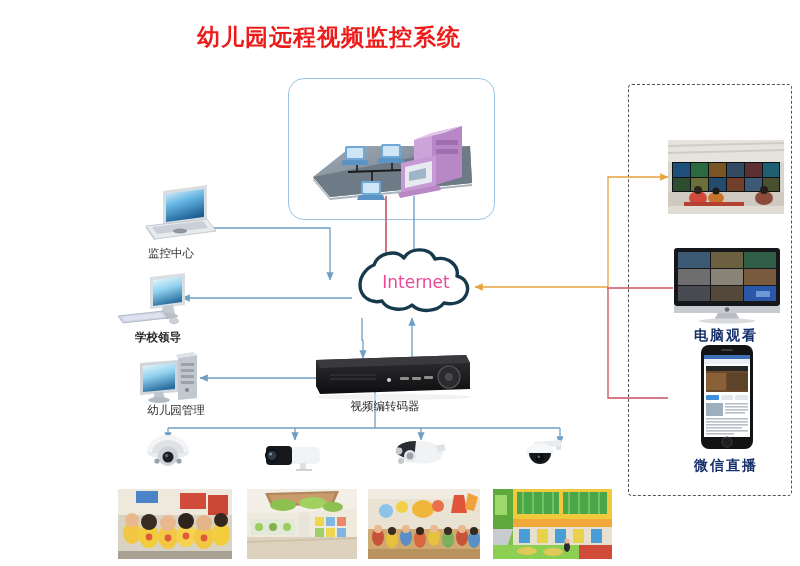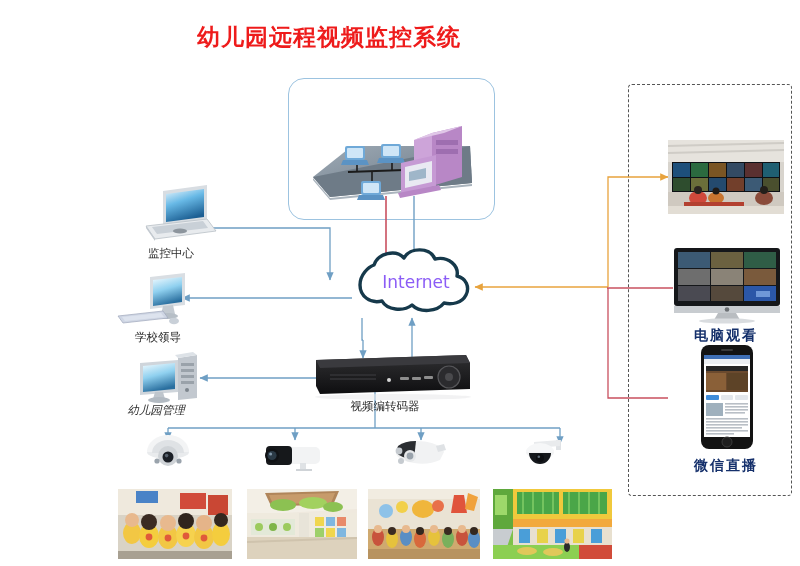--- a/index.html
+++ b/index.html
@@ -267,24 +267,24 @@
       <path d="M534,442 L560,440 L560,446 L534,448 Z" fill="#e9ebed"></path>
       <ellipse cx="540" cy="452" rx="14" ry="7" fill="#f2f3f4"></ellipse>
       <path d="M526,452 a14,9 0 0 1 28,0 Z" fill="#f6f7f8"></path>
       <path d="M529,453 a11,11 0 0 0 22,0 Z" fill="#15181c"></path>
       <circle cx="540" cy="458" r="4" fill="#0c0e11"></circle>
       <circle cx="538.8" cy="456.8" r="1.3" fill="#5d6a76"></circle>
     </g>
   </svg>
 
   <div class="lbl" style="left:128px;top:246px;width:86px;">监控中心</div>
-  <div class="lbl" style="left:115px;top:330px;width:86px;">学校领导</div>
-  <div class="lbl" style="left:108px;top:403px;width:96px;font-style:italic;">幼儿园管理</div>
+  <div class="lbl" style="left:115px;top:330px;width:86px;font-weight:bold;">学校领导</div>
+  <div class="lbl" style="left:128px;top:403px;width:96px;">幼儿园管理</div>
   <div class="lbl" style="left:330px;top:399px;width:110px;">视频编转码器</div>
-  <div style="position:absolute;left:370px;top:272px;width:92px;text-align:center;font-size:17px;color:#8b5cf6;">Internet</div>
+  <div style="position:absolute;left:370px;top:272px;width:92px;text-align:center;font-size:17px;color:#ec4899;">Internet</div>
 
   <div class="video-thumb" style="left:668px;top:140px;width:116px;height:74px;">
     <svg width="116" height="74" viewBox="0 0 116 74">
       <rect width="116" height="74" fill="#d8d4cd"></rect>
       <rect x="0" y="0" width="116" height="22" fill="#e6e3dd"></rect>
       <path d="M0,5 L116,2 L116,4 L0,7 Z" fill="#cfccc6"></path>
       <path d="M0,12 L116,9 L116,11 L0,14 Z" fill="#cfccc6"></path>
       <rect x="4" y="22" width="108" height="30" fill="#0d1015"></rect>
       <g>
         <rect x="5" y="23" width="17" height="14" fill="#1d4f7a"></rect>

